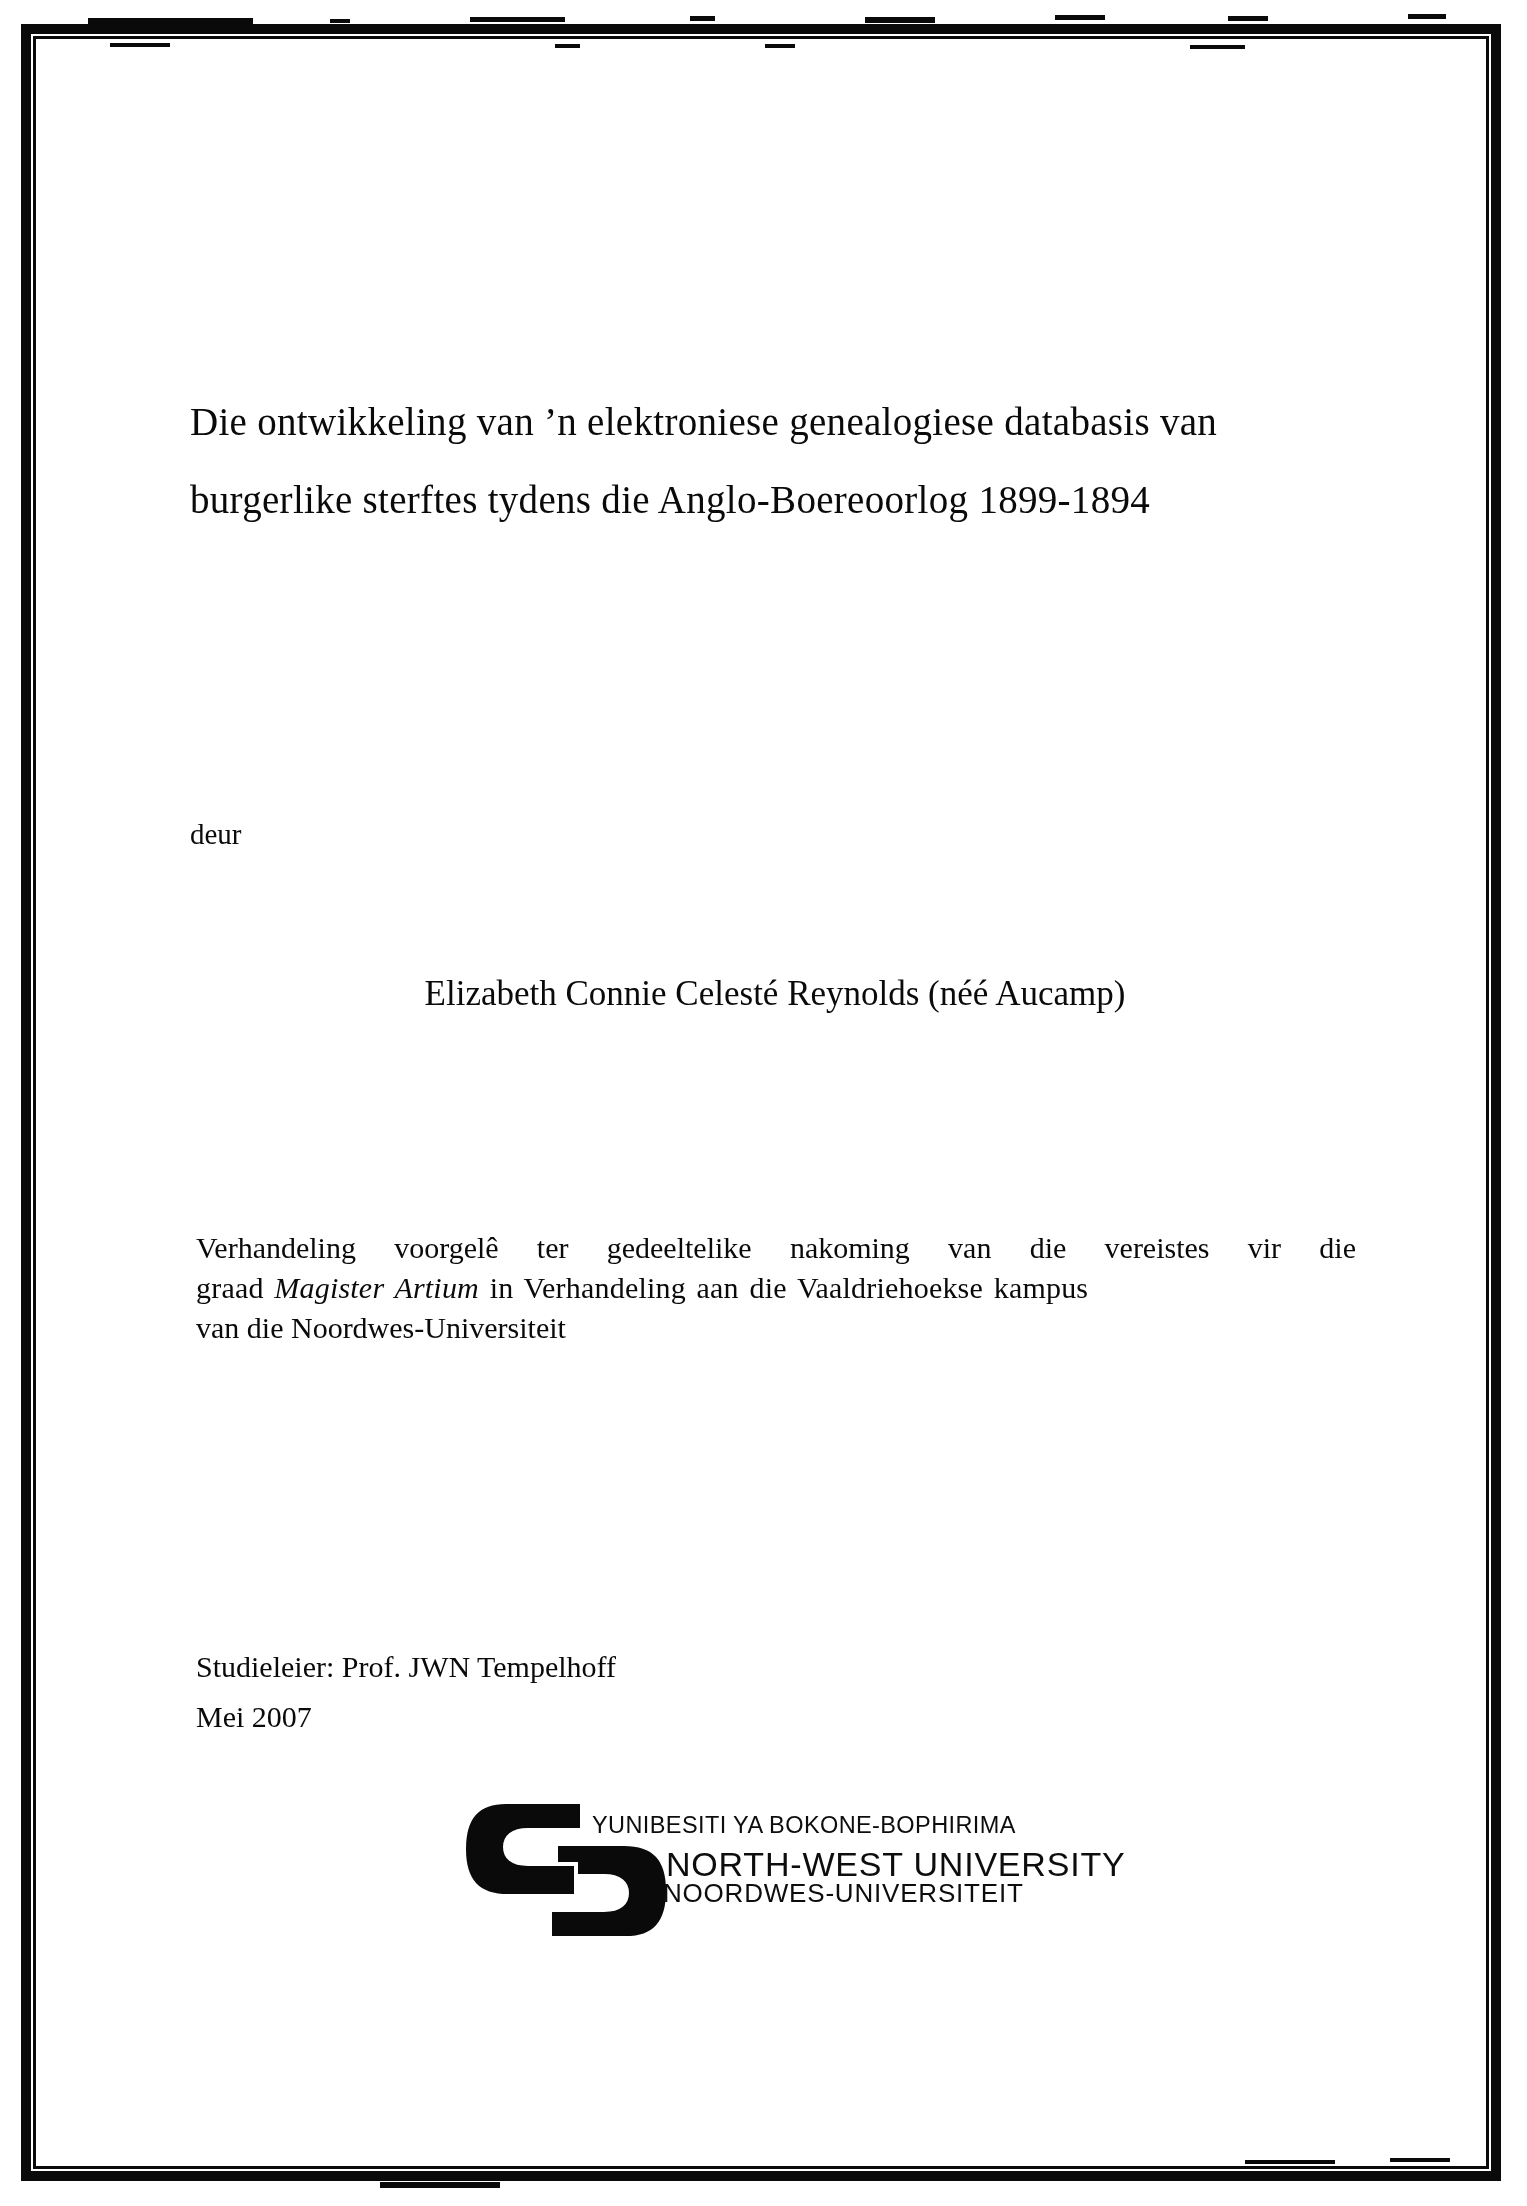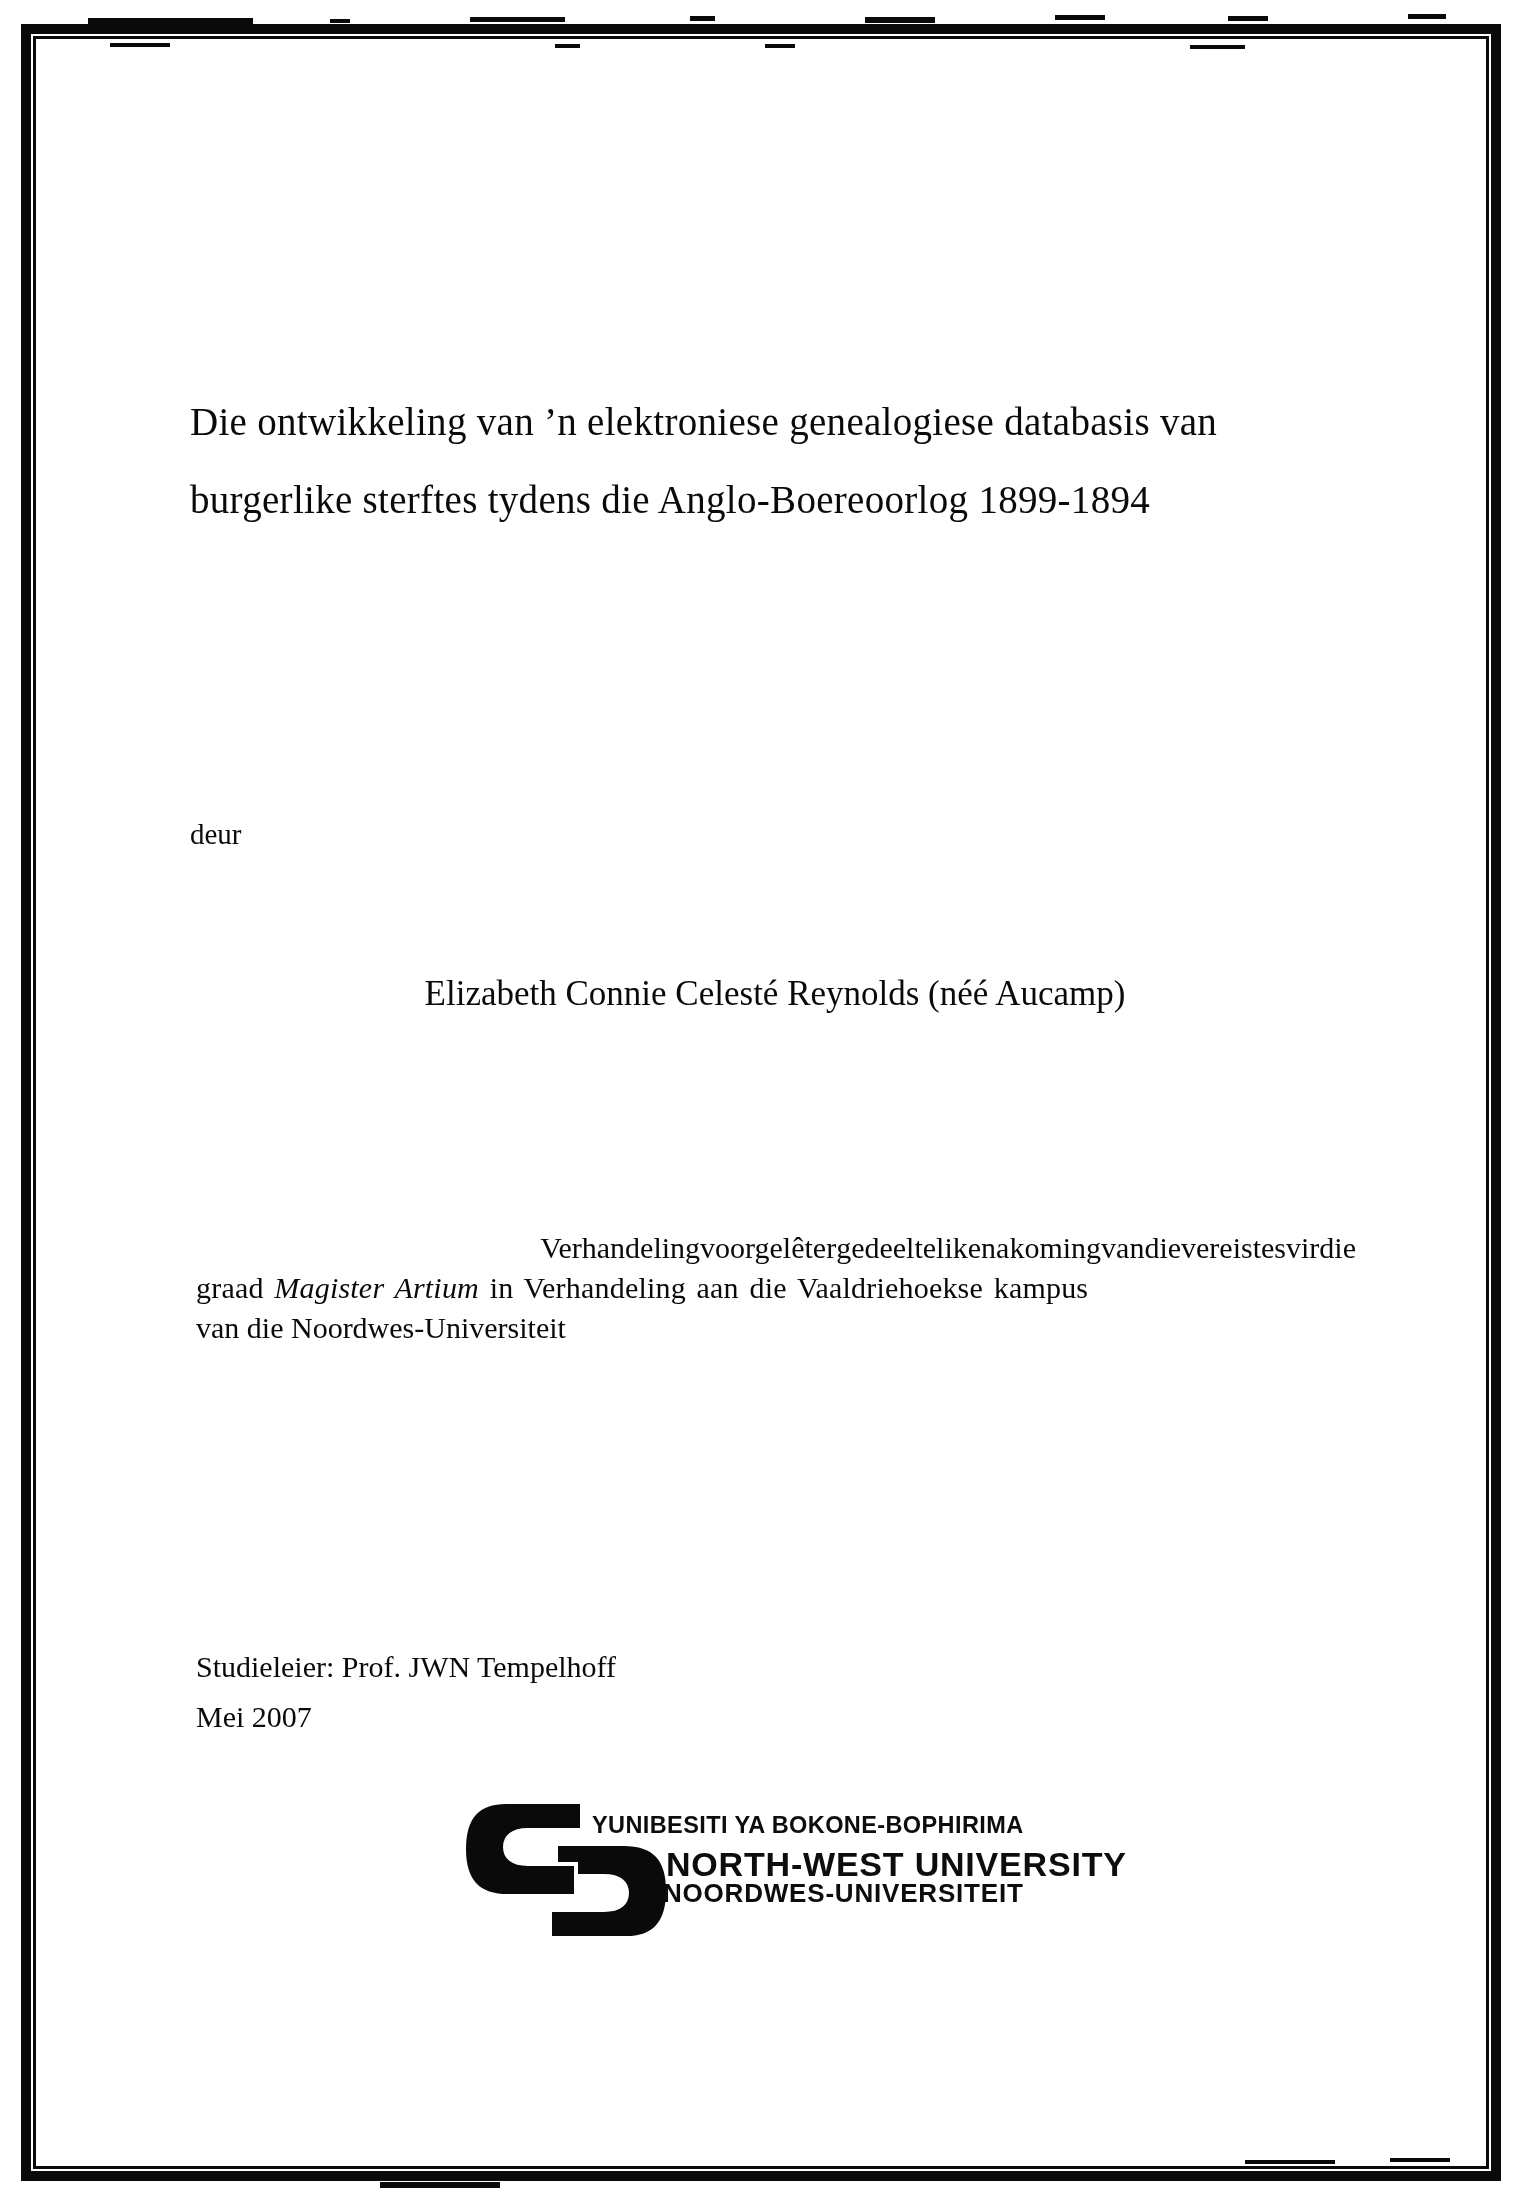--- a/index.html
+++ b/index.html
@@ -32,37 +32,37 @@
     text-align:left;font-size:29px;
   }
   .author{
     position:absolute;left:190px;top:974px;width:1170px;
     text-align:center;font-size:35px;white-space:nowrap;
   }
   .statement{
     position:absolute;left:196px;top:1228px;width:1160px;
     font-size:30px;line-height:40px;
   }
-  .st-line1{display:flex;justify-content:flex-end;}
+  .st-line1{display:flex;justify-content:space-between;}
   .st-line2{word-spacing:3px;letter-spacing:.2px;}
   .it{font-style:italic;}
   .supervisor{
     position:absolute;left:196px;top:1650px;
     font-size:30px;white-space:nowrap;
   }
   .date-line{
     position:absolute;left:196px;top:1700px;
     font-size:30px;white-space:nowrap;
   }
   
   .logo-mark{position:absolute;left:464px;top:1802px;}
   .logo-text{
     position:absolute;
     font-family:"Liberation Sans","DejaVu Sans",sans-serif;
-    font-weight:700;color:#0d0d0d;white-space:nowrap;
+    font-weight:400;color:#0d0d0d;white-space:nowrap;
   }
   .logo-l1{left:592px;top:1812px;font-size:23.5px;letter-spacing:.4px;}
   .logo-l2{left:666px;top:1845px;font-size:34px;letter-spacing:.8px;}
   .logo-l3{left:663px;top:1878px;font-size:26px;letter-spacing:.8px;text-align:right;}
 </style>
 </head>
 <body>
 
 <div class="page">
 

